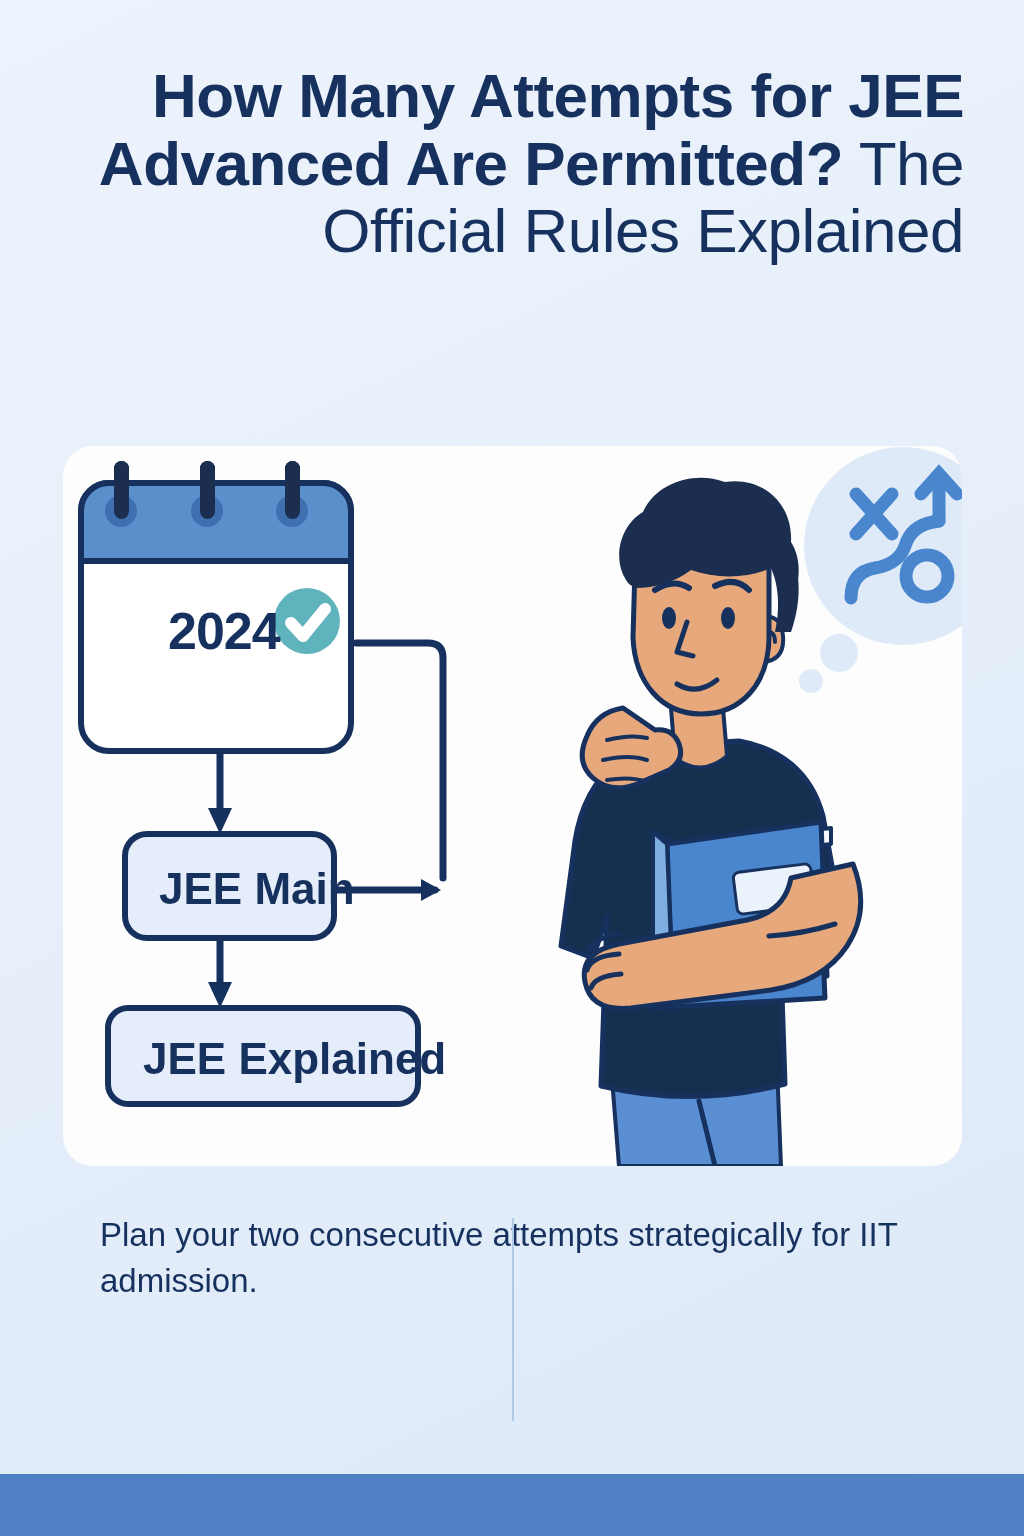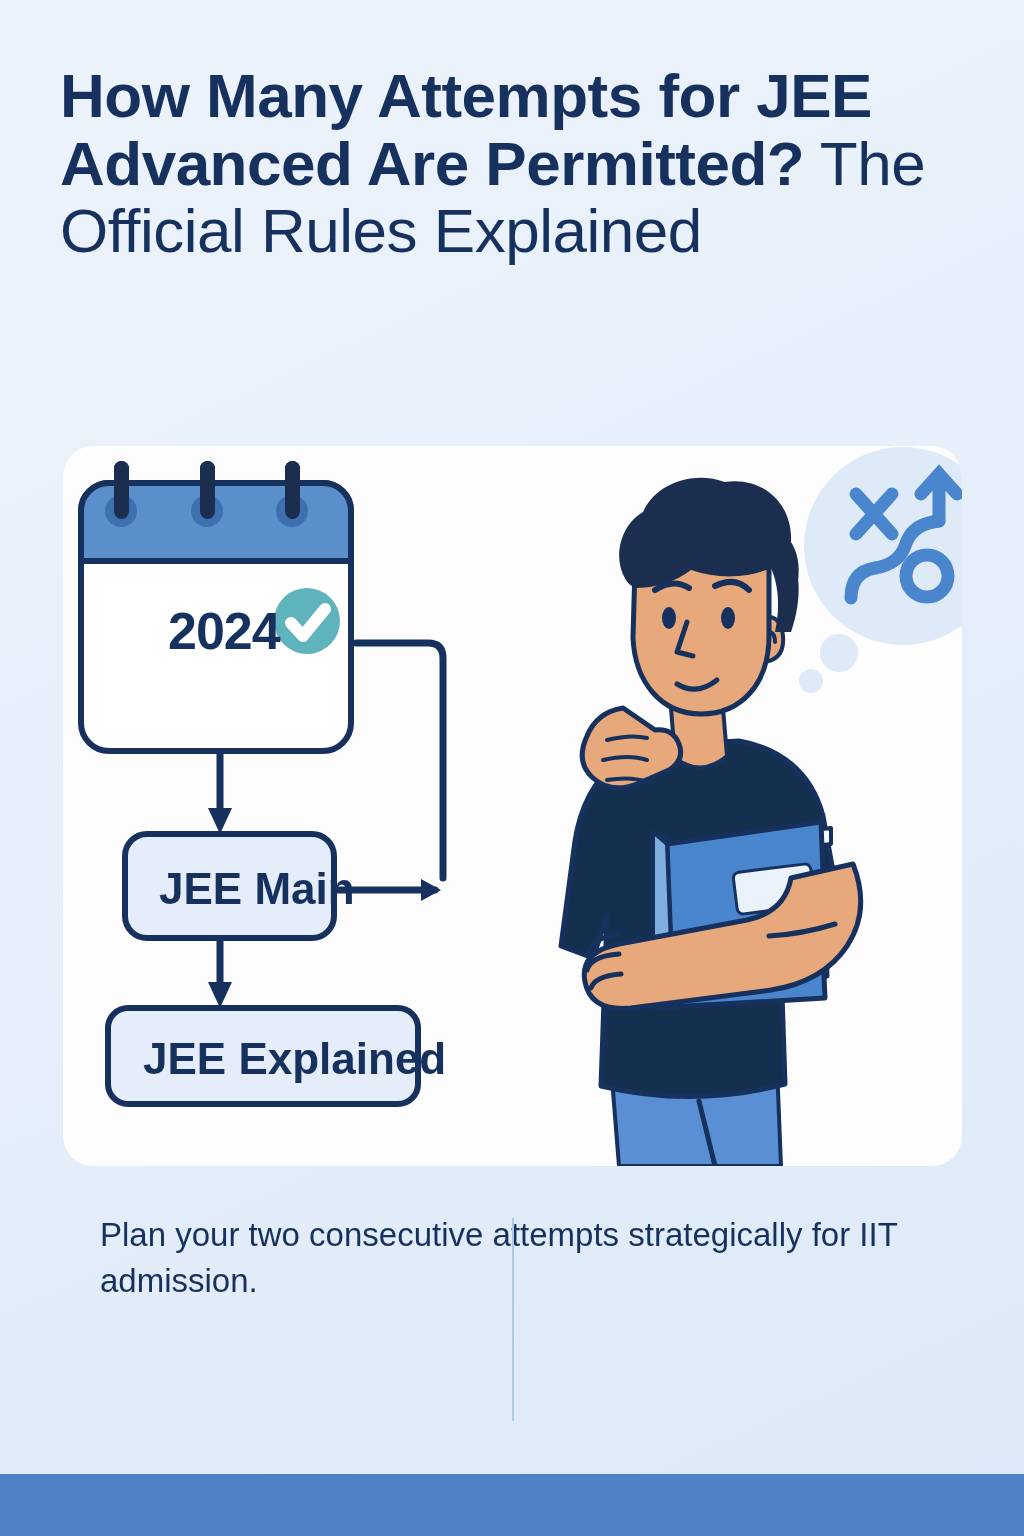--- a/index.html
+++ b/index.html
@@ -16,21 +16,21 @@
     background: linear-gradient(155deg, #EDF3FC 0%, #E6EFFA 45%, #DDE9F8 100%);
     position: relative;
   }
 
   
   #title-block {
     position: absolute;
     left: 60px;
     top: 62px;
     width: 904px;
-    text-align: left;
+    text-align: right;
     line-height: 1.09;
     color: #16315E;
   }
   .title-strong {
     font-size: 62px;
     font-weight: 700;
     letter-spacing: -0.5px;
   }
   .title-light {
     font-size: 62px;

